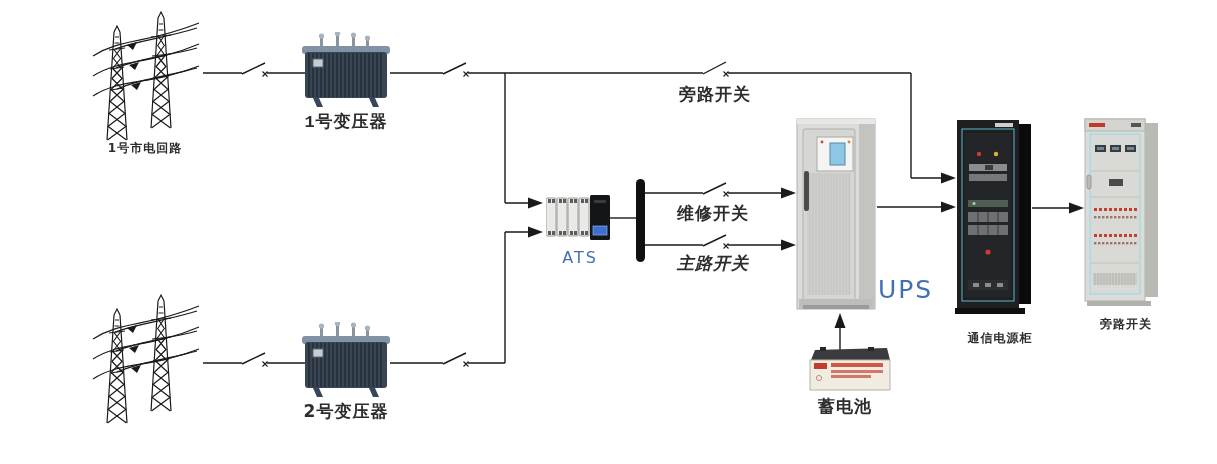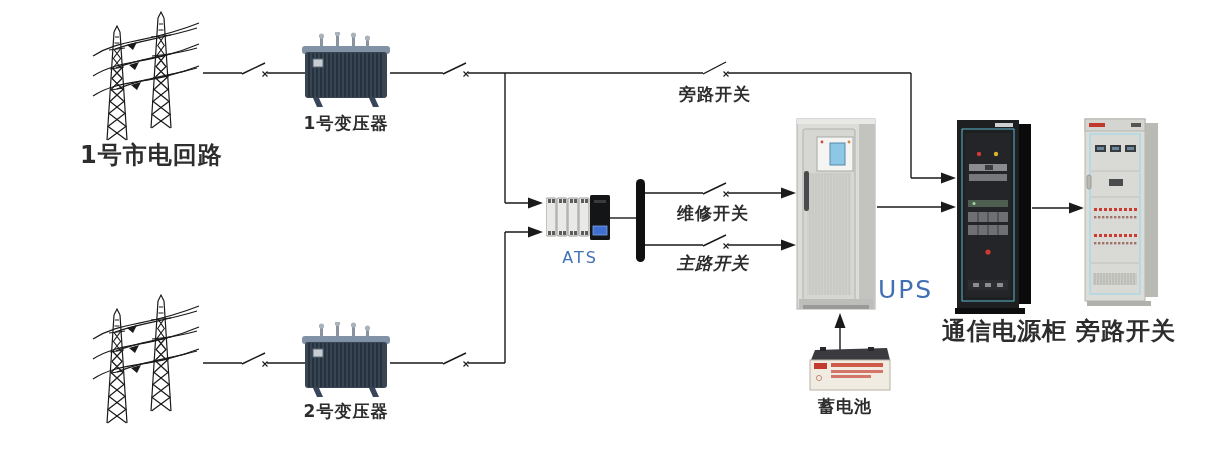--- a/index.html
+++ b/index.html
@@ -7,21 +7,21 @@
     position:relative;width:1217px;height:464px;background:#ffffff;overflow:hidden;
     font-family:"DejaVu Sans","Liberation Sans",sans-serif;
   }
   .wires{position:absolute;left:0;top:0;z-index:1;}
   .device{position:absolute;z-index:2;}
   .lbl{
     position:absolute;z-index:3;text-align:center;
     font-weight:bold;font-size:17px;color:var(--label_text,#2d2d2d);
     letter-spacing:1px;line-height:1.1;white-space:nowrap;
   }
-  .lbl.big{font-size:24px;}
+  .lbl.big{font-size:12px;}
   .lbl.blue{color:var(--device_label_blue,#4270b4);font-weight:normal;font-size:16px;letter-spacing:2px;}
   .wires path, .wires line{stroke:var(--line,#1a1a1a);stroke-width:1.4;fill:none;}
   .wires .xmark{stroke-width:1.1;}
   .wires .ah{fill:var(--line,#1a1a1a);stroke:none;}
   .wires .bus{fill:#101010;stroke:none;}
   .tw path{stroke:var(--line,#1a1a1a);stroke-width:1.2;fill:none;}
   .tw .wirearrow{fill:var(--line,#1a1a1a);stroke:none;}
 </style>
 </head>
 <body style="--line: #1a1a1a; --label_text: #2d2d2d; --device_label_blue: #4270b4; --transformer_body: #3a4553; --ups_body: #e4e5e2; --comm_cabinet_body: #1e1f21; --dc_cabinet_body: #dcddd8; --battery_body: #f1ece2; --indicator_red: #cc3b2f; --cabinet_trim_blue: #6fc6dd;">
@@ -282,24 +282,24 @@
         <rect x="51" y="129" width="2.4" height="2.4"></rect>
     </g>
     <path d="M8,150 H56" stroke="#c0c1bc"></path>
     <rect x="10" y="160" width="44" height="12" fill="#cbccc7"></rect>
     <path d="M12,160 v12 M15,160 v12 M18,160 v12 M21,160 v12 M24,160 v12 M27,160 v12 M30,160 v12 M33,160 v12 M36,160 v12 M39,160 v12 M42,160 v12 M45,160 v12 M48,160 v12 M51,160 v12" stroke="#b0b1ac" stroke-width="1" fill="none"></path>
     <rect x="4" y="188" width="64" height="5" fill="#b0b1ac"></rect>
     <rect x="4" y="62" width="4" height="14" rx="2" fill="#b9bab4" stroke="#9a9b96"></rect>
   </svg>
 
   <div class="lbl big" style="left:80px;top:142px;width:130px;">1号市电回路</div>
-  <div class="lbl" style="left:295px;top:114px;width:102px;">1号变压器</div>
+  <div class="lbl" style="left:295px;top:114px;width:102px;font-family:Liberation Mono, monospace;">1号变压器</div>
   <div class="lbl" style="left:295px;top:402px;width:102px;">2号变压器</div>
   <div class="lbl" style="left:670px;top:85px;width:90px;">旁路开关</div>
   <div class="lbl blue" style="left:548px;top:249px;width:64px;">ATS</div>
   <div class="lbl" style="left:668px;top:204px;width:90px;">维修开关</div>
   <div class="lbl" style="left:668px;top:254px;width:90px;font-style:italic;">主路开关</div>
   <div class="lbl blue" style="left:878px;top:276px;width:54px;font-size:25px;">UPS</div>
   <div class="lbl" style="left:805px;top:397px;width:80px;">蓄电池</div>
-  <div class="lbl big" style="left:942px;top:318px;width:116px;">通信电源柜</div>
+  <div class="lbl big" style="left:942px;top:332px;width:116px;">通信电源柜</div>
   <div class="lbl big" style="left:1068px;top:318px;width:116px;">旁路开关</div>
 
 </div>
 
 </body></html>

